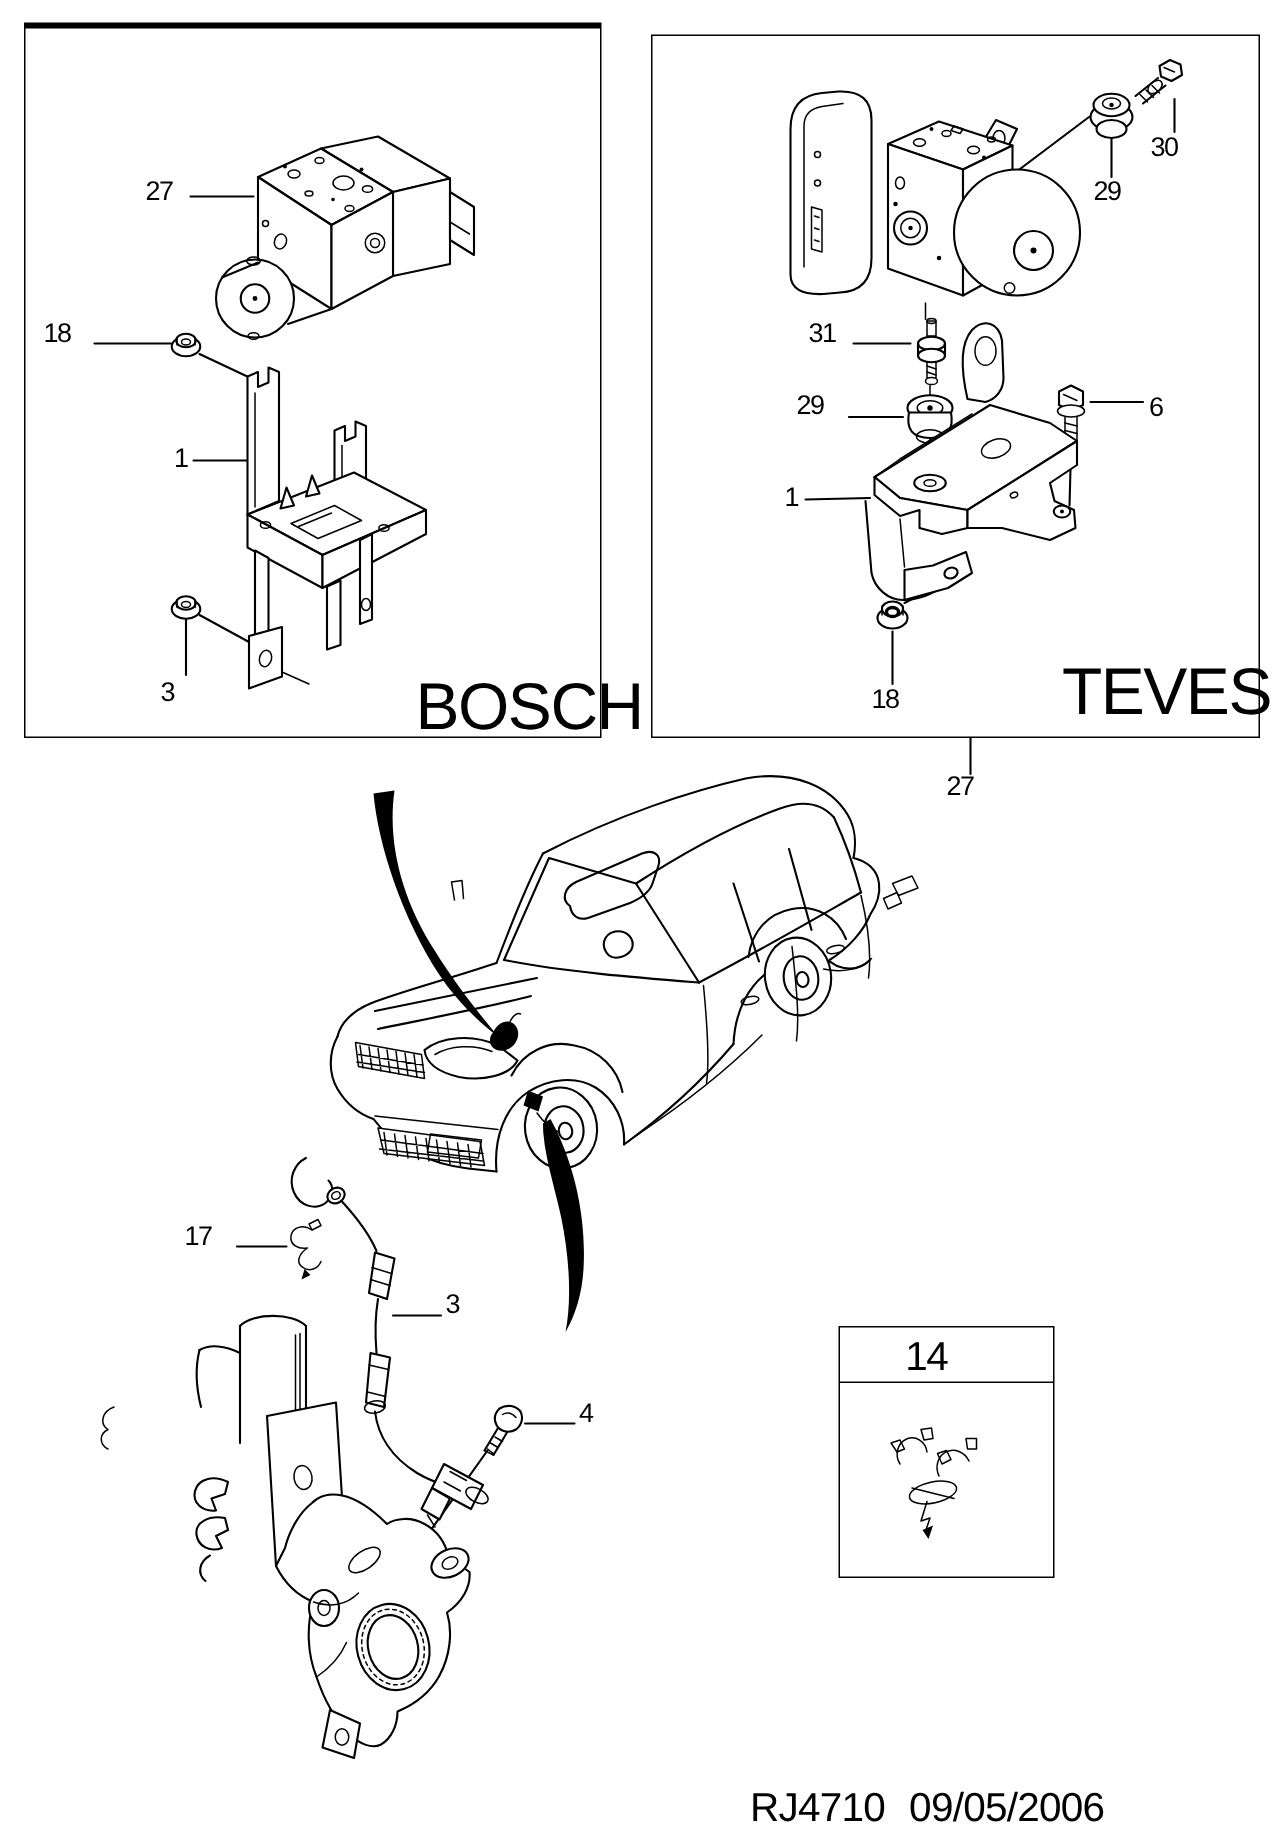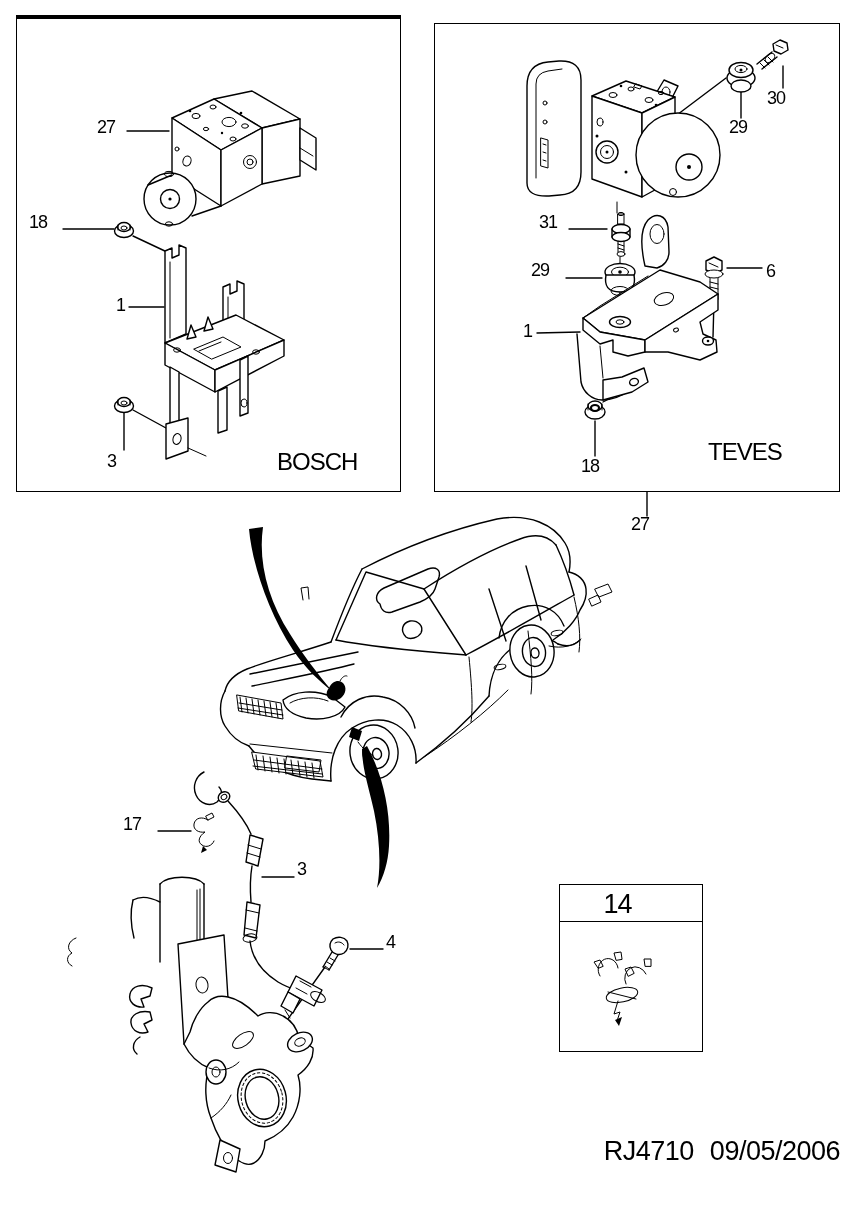--- a/index.html
+++ b/index.html
@@ -11,24 +11,24 @@
   .art .w{fill:#ffffff;}
   .art .f{fill:#000000;stroke:none;}
   .art .t{stroke-width:1;}
   .art .dash{stroke-dasharray:2.5,2.5;stroke-width:1;}
   .box{position:absolute;border:1.5px solid #000;box-sizing:border-box;background:transparent;}
   .box.bosch{left:16px;top:15px;width:385px;height:477px;border-top-width:4.5px;}
   .box.teves{left:434px;top:23px;width:406px;height:469px;}
   .box.inset{left:559px;top:884px;width:144px;height:168px;}
   .inset-header{position:absolute;left:0;top:0;width:100%;height:37px;border-bottom:1.5px solid #000;box-sizing:border-box;}
   .lbl{position:absolute;font-size:18px;letter-spacing:-1px;line-height:1;white-space:nowrap;}
-  .brand{position:absolute;font-size:24px;letter-spacing:-1px;line-height:1;white-space:nowrap;}
+  .brand{position:absolute;font-size:44px;letter-spacing:-1px;line-height:1;white-space:nowrap;}
   .inset-num{position:absolute;left:559px;top:891px;width:117px;text-align:center;
         font-size:27px;letter-spacing:-1px;line-height:1;}
-  .footer{position:absolute;left:500px;top:1138px;width:340px;text-align:right;
+  .footer{position:absolute;left:500px;top:1192px;width:340px;text-align:left;
         font-size:27px;letter-spacing:-0.5px;line-height:1;white-space:nowrap;}
   .footer .date{margin-left:16px;}
 </style>
 </head>
 <body>
 
 <div class="page">
 
   <svg class="art" width="856" height="1220" viewBox="0 0 856 1220">
 

